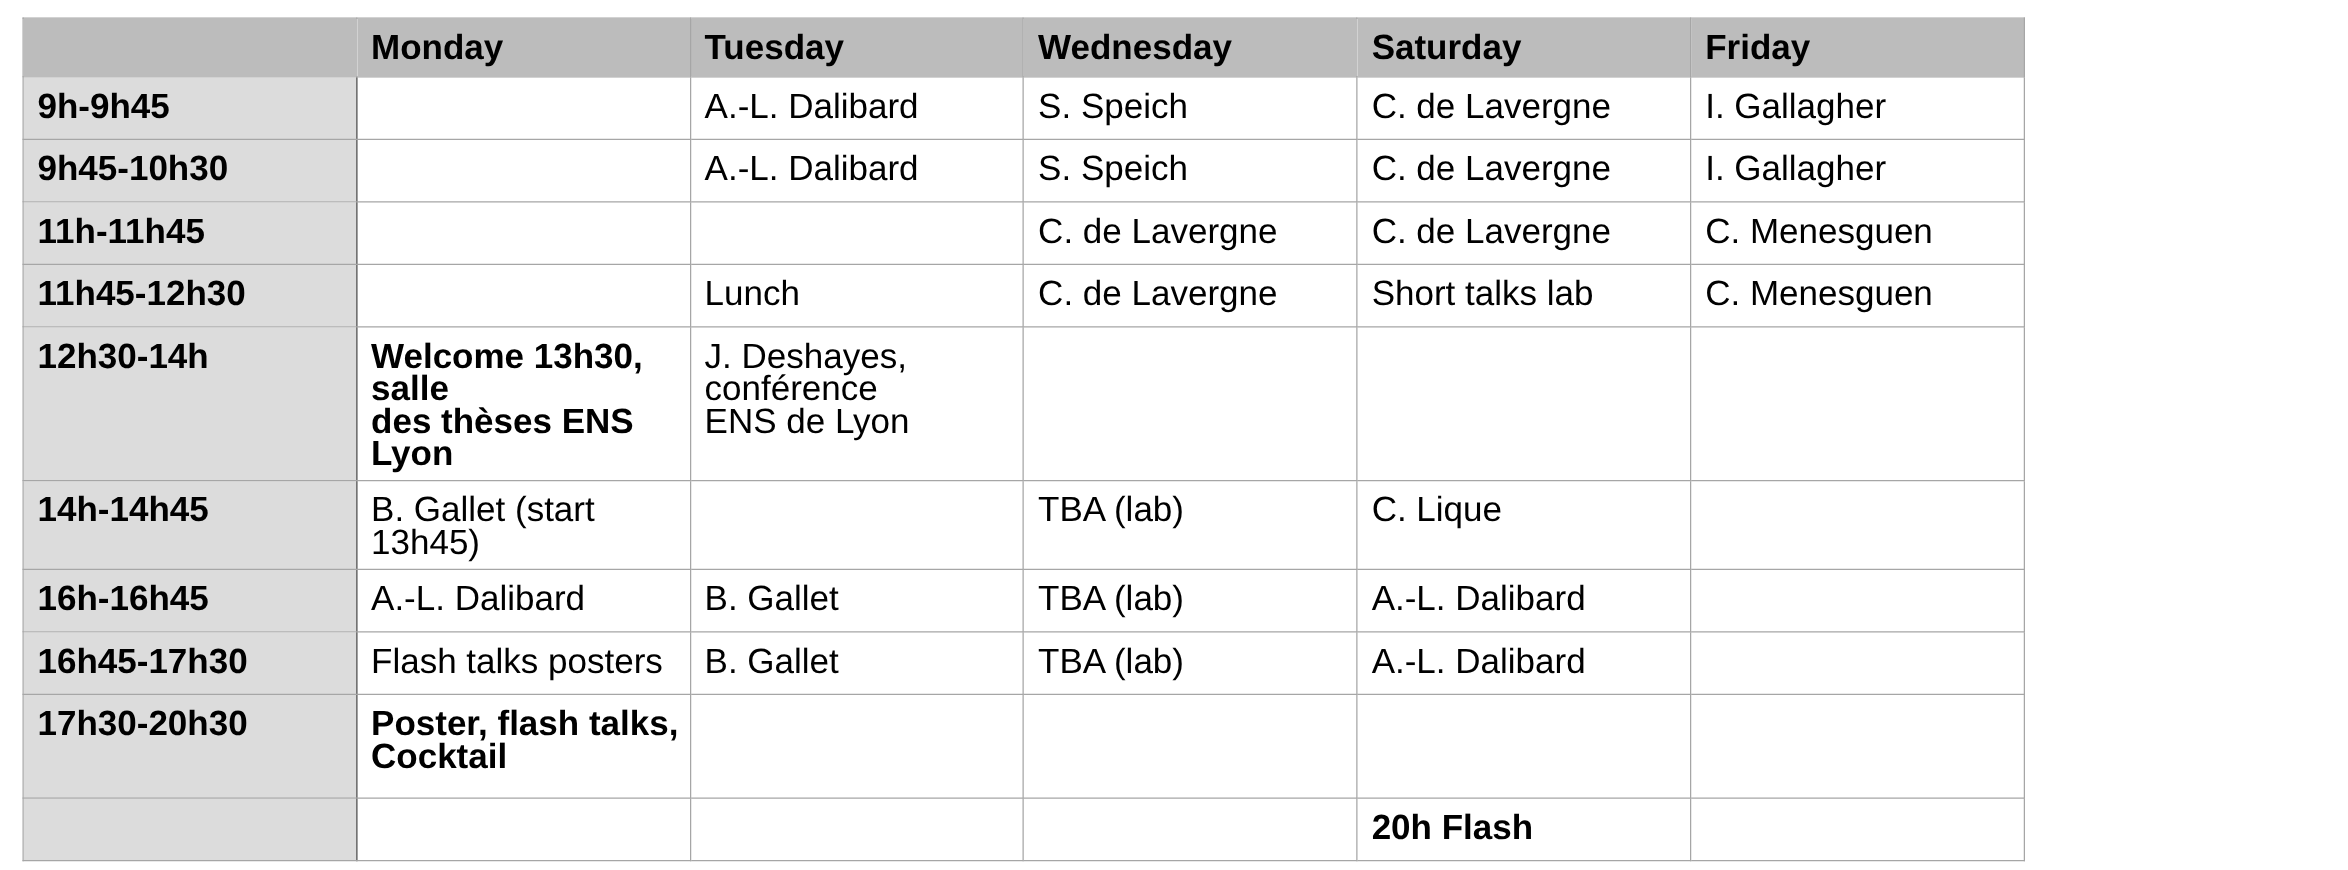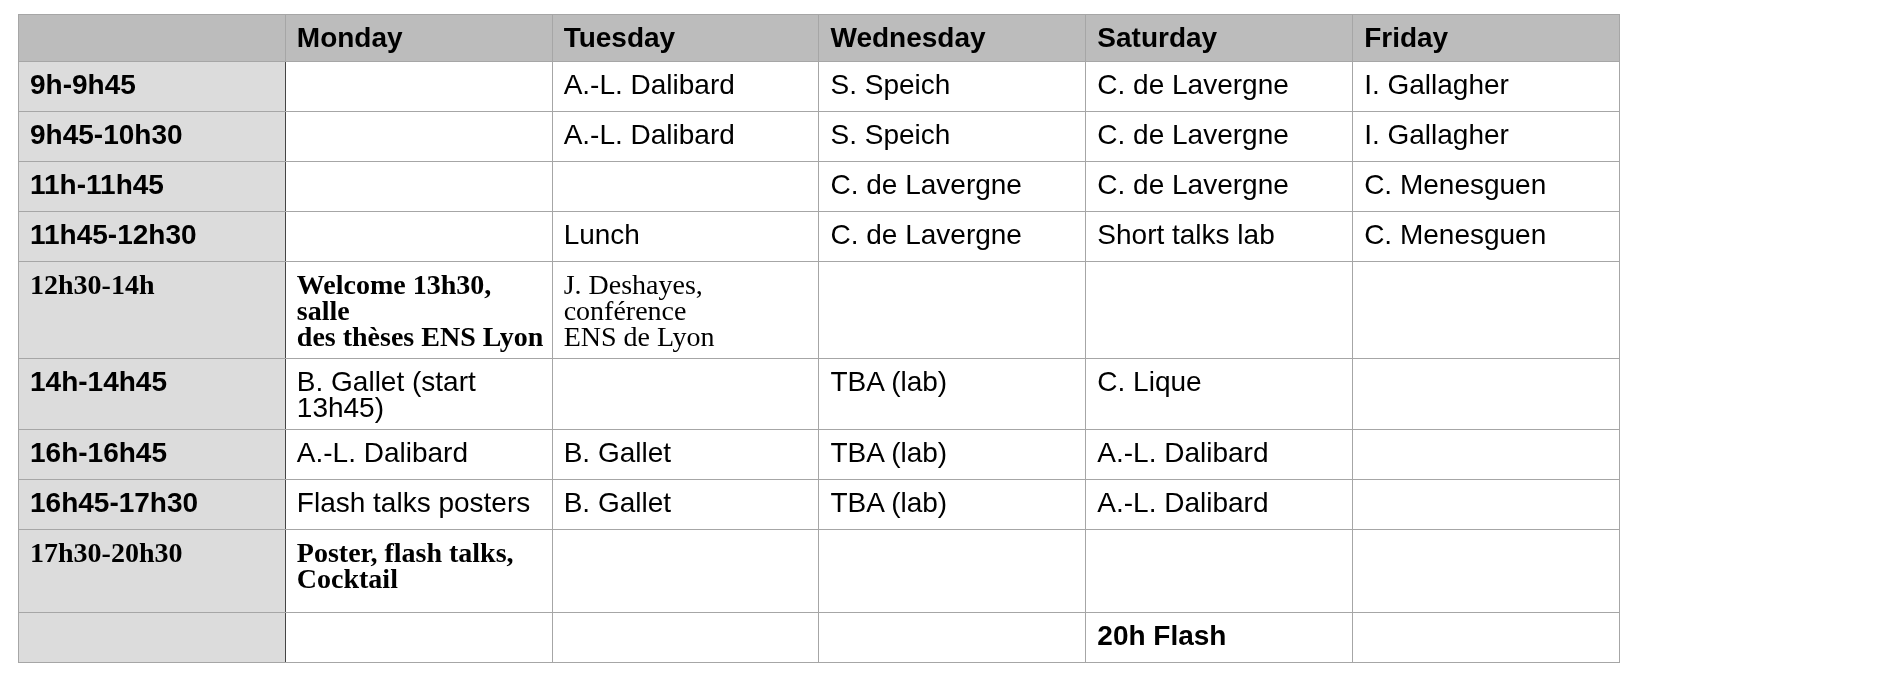--- a/index.html
+++ b/index.html
@@ -33,21 +33,21 @@
   table.schedule { border: 1px solid #9b9b9b; }
   thead tr { height: 47px; }
   thead th {
     background: #bcbcbc;
     font-weight: bold;
     border-bottom: 2px solid #3c3c3c;
     border-left-color: #929292;
     border-right-color: #929292;
   }
   tbody tr { height: 50px; }
-  tbody tr.tall { height: 83px; font-family: Liberation Serif, serif; }
+  tbody tr.tall { height: 83px; }
   tbody td { background: #ffffff; }
   tbody td.time {
     background: #dcdcdc;
     font-weight: bold;
     border-right: 1px solid #454545;
   }
   td.em { font-weight: bold; }
 </style>
 </head>
 <body>

